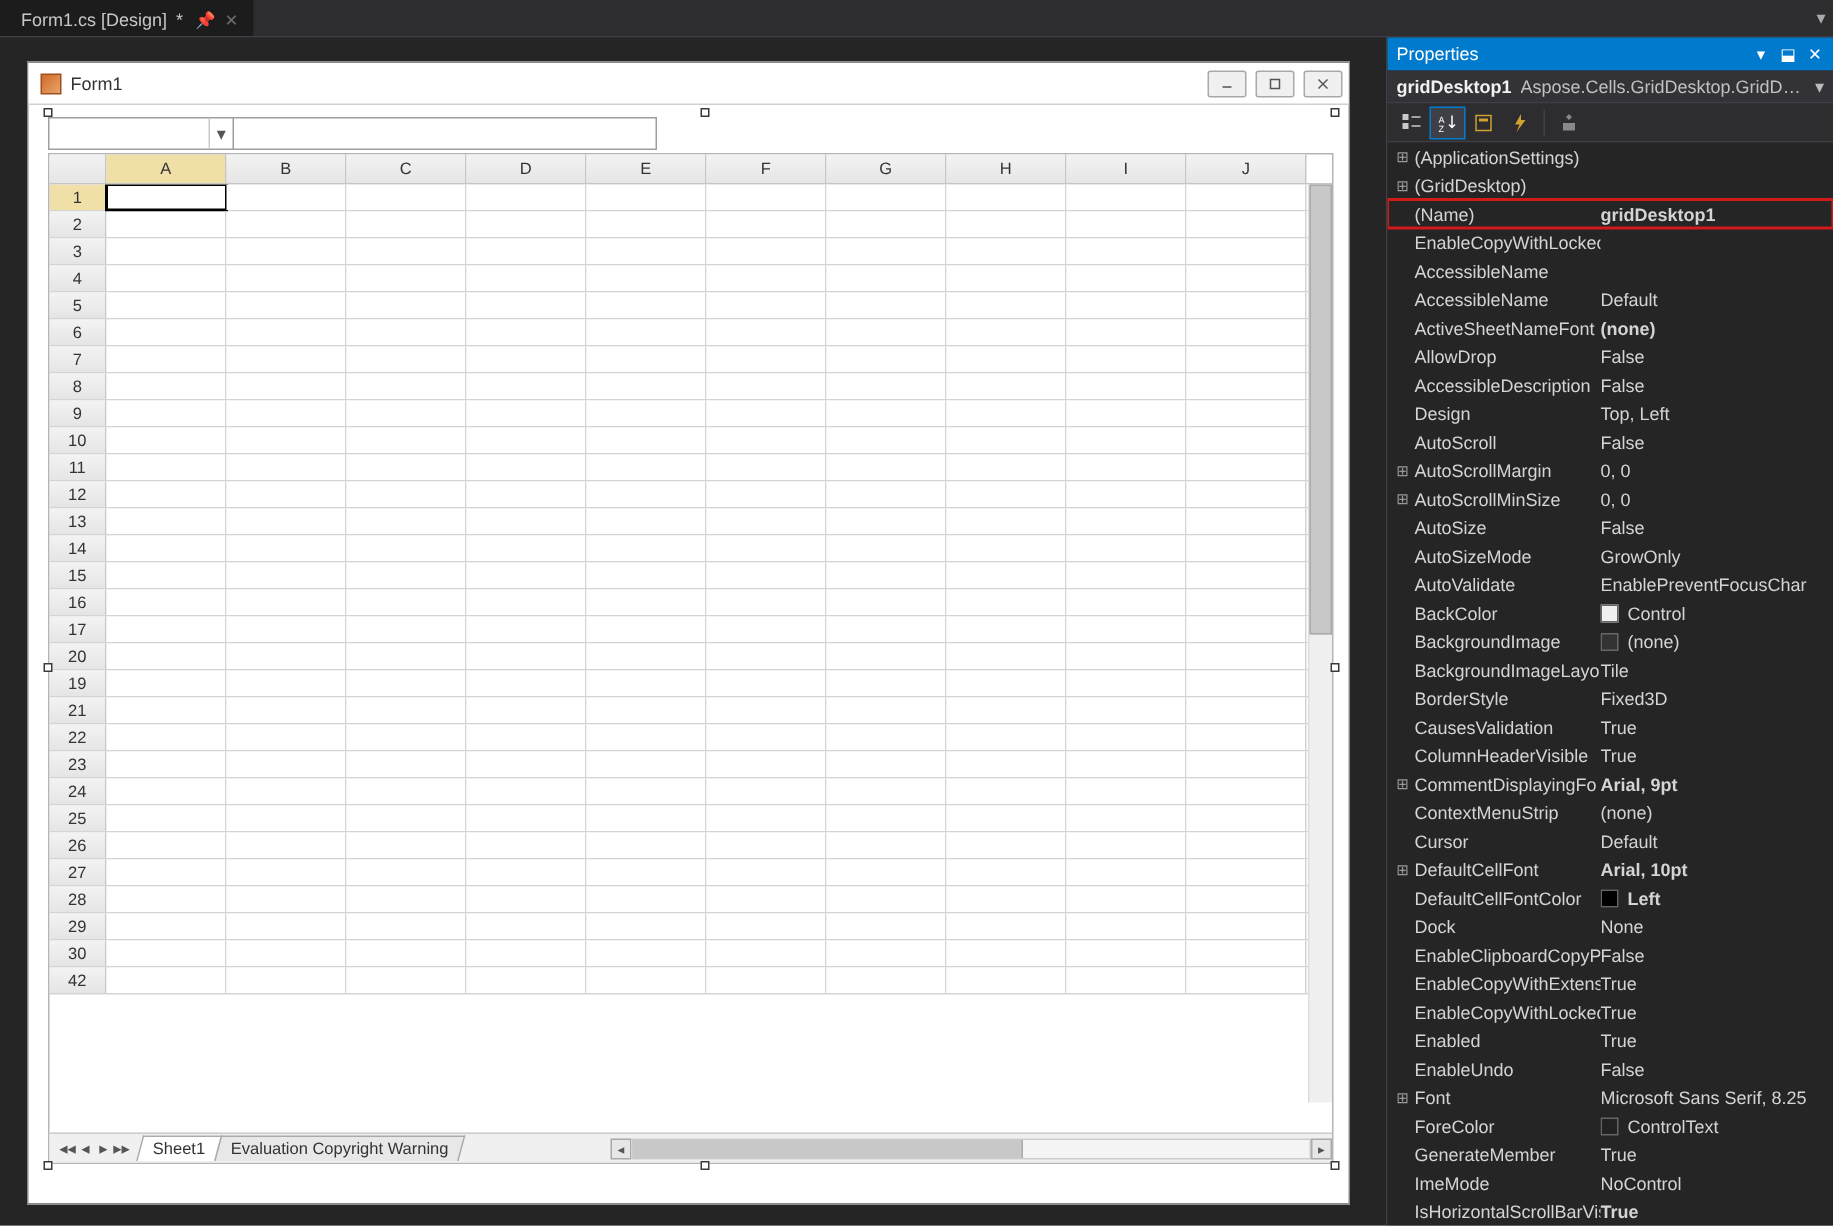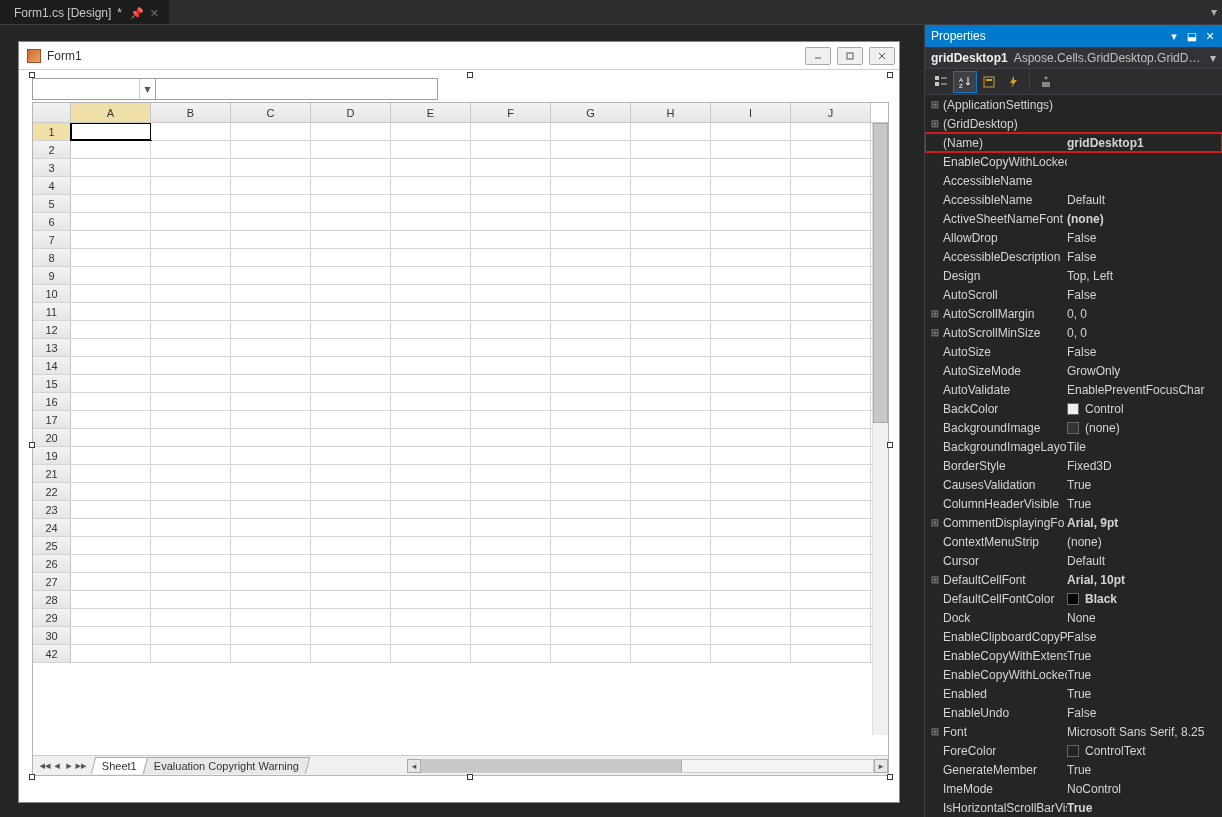--- a/index.html
+++ b/index.html
@@ -809,21 +809,21 @@
           <div class="prop-name">DefaultCellFont</div>
           <div class="prop-val bold">
             <span>Arial, 10pt</span>
           </div>
         </div>
         <div class="prop-row">
           <div class="prop-exp"></div>
           <div class="prop-name">DefaultCellFontColor</div>
           <div class="prop-val bold">
             <div class="swatch" style="background: rgb(0, 0, 0);"></div>
-            <span>Black</span>
+            <span>Left</span>
           </div>
         </div>
         <div class="prop-row">
           <div class="prop-exp"></div>
           <div class="prop-name">Dock</div>
           <div class="prop-val">
             <span>None</span>
           </div>
         </div>
         <div class="prop-row">

